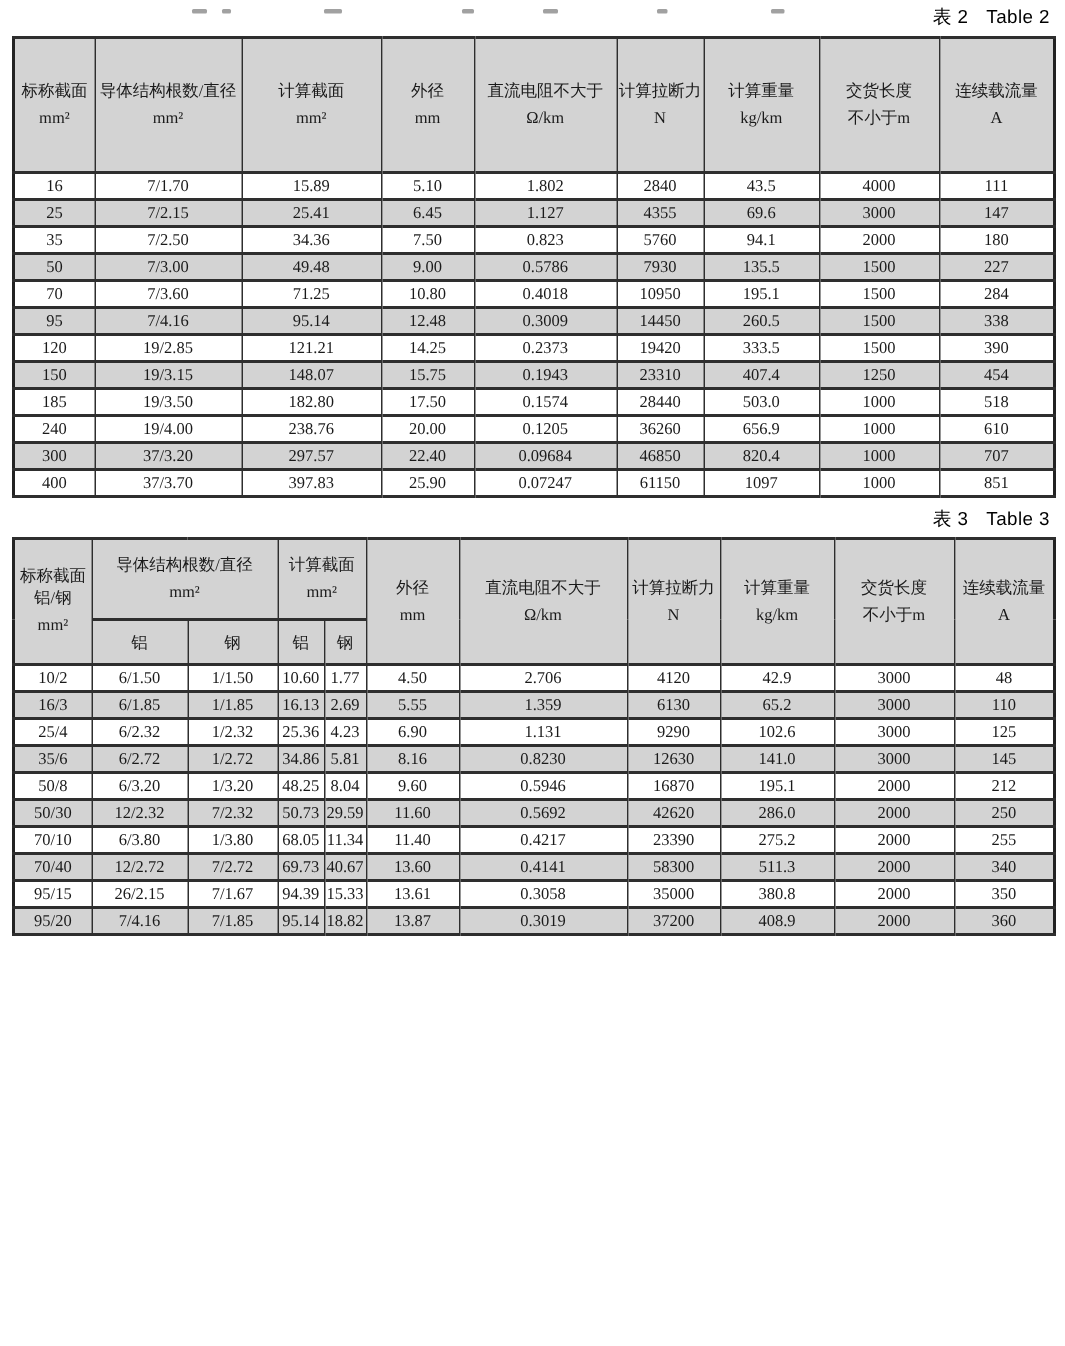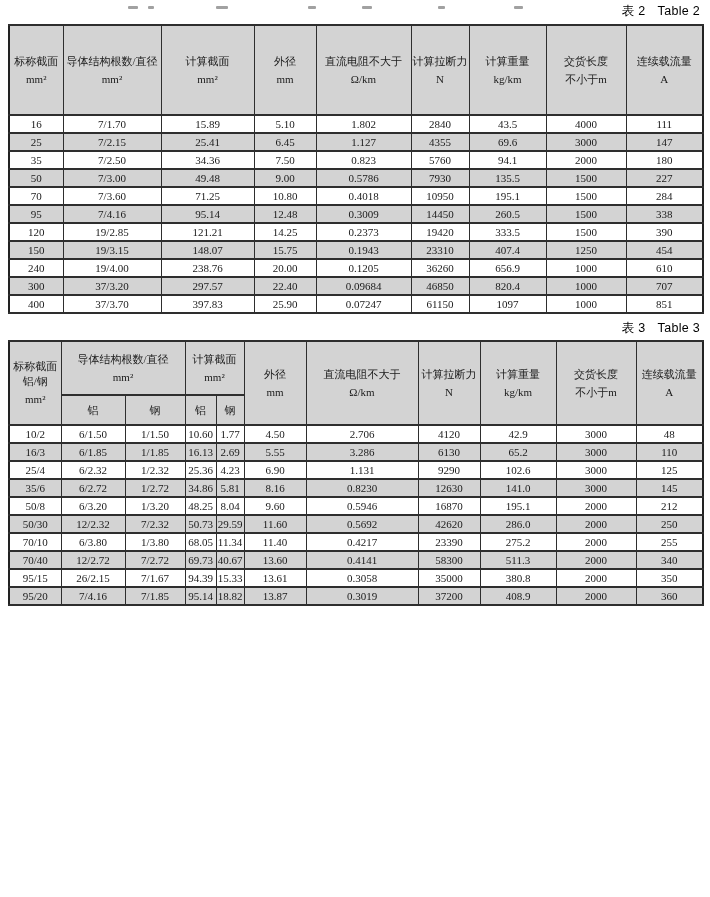--- a/index.html
+++ b/index.html
@@ -214,20 +214,31 @@
           <td>19/3.15</td>
           <td>148.07</td>
           <td>15.75</td>
           <td>0.1943</td>
           <td>23310</td>
           <td>407.4</td>
           <td>1250</td>
           <td>454</td>
         </tr>
         <tr>
+          <td>185</td>
+          <td>19/3.50</td>
+          <td>182.80</td>
+          <td>17.50</td>
+          <td>0.1574</td>
+          <td>28440</td>
+          <td>503.0</td>
+          <td>1000</td>
+          <td>518</td>
+        </tr>
+        <tr>
           <td>240</td>
           <td>19/4.00</td>
           <td>238.76</td>
           <td>20.00</td>
           <td>0.1205</td>
           <td>36260</td>
           <td>656.9</td>
           <td>1000</td>
           <td>610</td>
         </tr>
@@ -335,21 +346,21 @@
           <td>3000</td>
           <td>48</td>
         </tr>
         <tr class="shaded">
           <td>16/3</td>
           <td>6/1.85</td>
           <td>1/1.85</td>
           <td>16.13</td>
           <td>2.69</td>
           <td>5.55</td>
-          <td>3.286</td>
+          <td>1.359</td>
           <td>6130</td>
           <td>65.2</td>
           <td>3000</td>
           <td>110</td>
         </tr>
         <tr>
           <td>25/4</td>
           <td>6/2.32</td>
           <td>1/2.32</td>
           <td>25.36</td>

